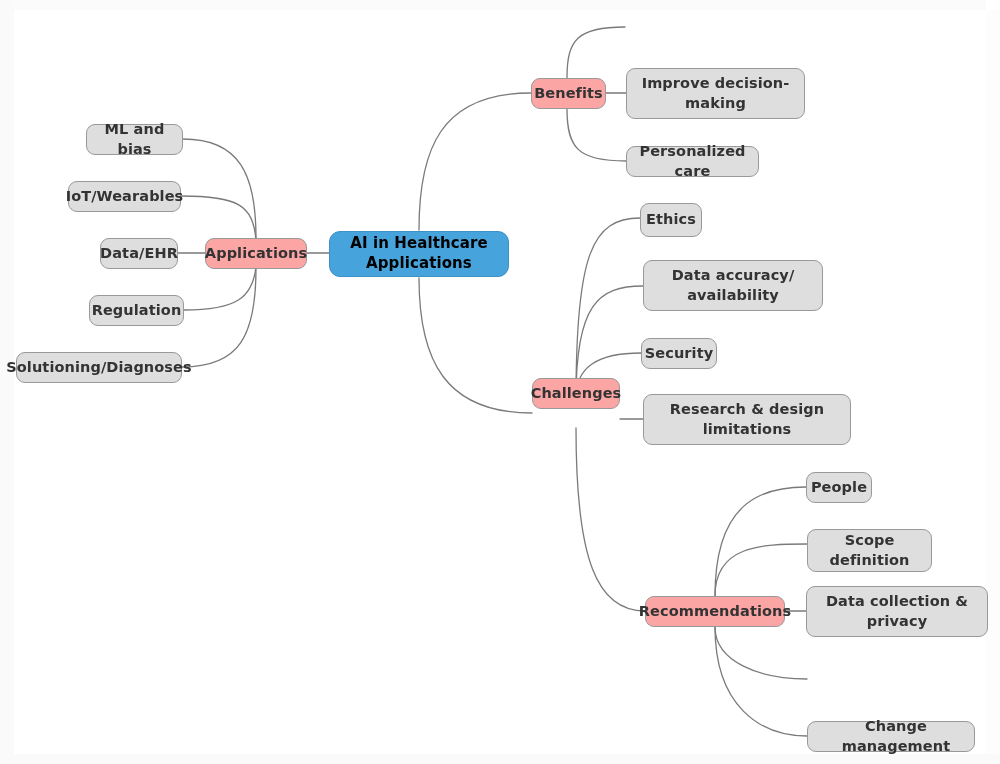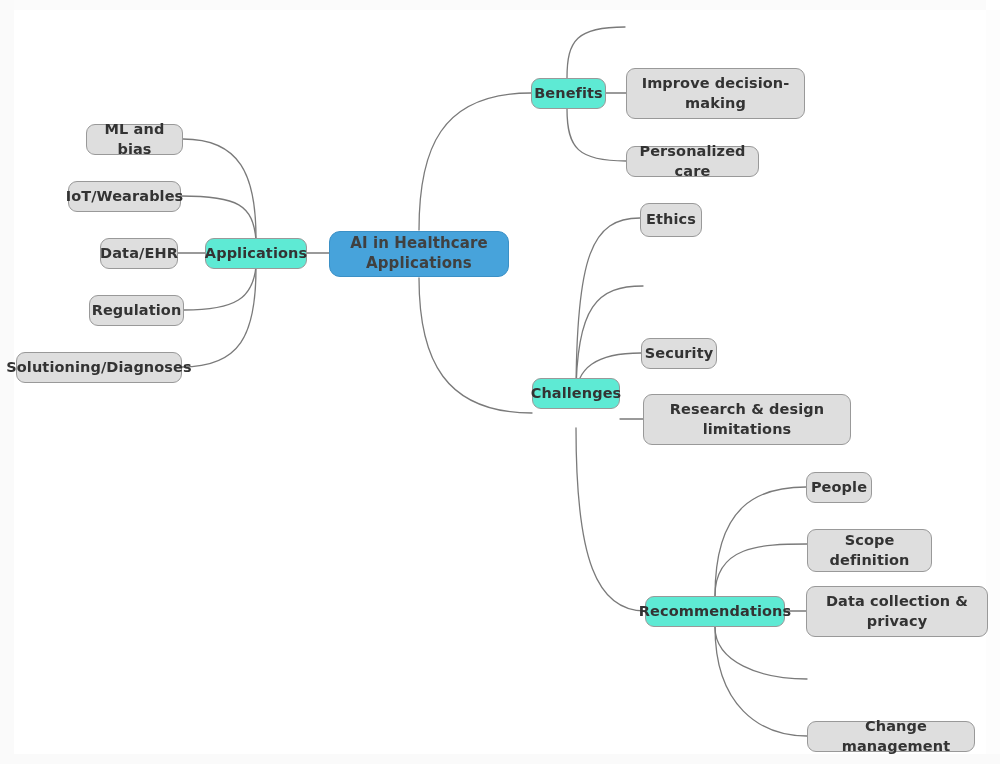--- a/index.html
+++ b/index.html
@@ -66,25 +66,25 @@
     font-size: 14.5px;
     line-height: 1.32;
     letter-spacing: 0.1px;
     padding: 2px 6px;
     white-space: pre-line;
   }
   .node.root {
     background: #47a3db;
     border: 1px solid #3b90c6;
     border-radius: 11px;
-    color: #404040;
+    color: #000000;
     font-size: 15px;
   }
   .node.branch {
-    background: #5eead4;
+    background: #fca5a5;
   }
 </style>
 </head>
 <body>
 
 <div id="canvas">
 
   <div class="frame-left"></div>
   <div class="frame-top"></div>
   <div class="frame-bottom"></div>
@@ -144,20 +144,22 @@
 
   <div class="node" style="left:626px; top:68px; width:179px; height:51px;">Improve decision-
 making</div>
 
   <div class="node" style="left:626px; top:146px; width:133px; height:31px;">Personalized care</div>
 
   <div class="node branch" style="left:532px; top:378px; width:88px; height:31px;">Challenges</div>
 
   <div class="node" style="left:640px; top:203px; width:62px; height:34px;">Ethics</div>
 
+  <div class="node" style="left:643px; top:260px; width:180px; height:51px;">Data accuracy/
+availability</div>
 
   <div class="node" style="left:641px; top:338px; width:76px; height:31px;">Security</div>
 
   <div class="node" style="left:643px; top:394px; width:208px; height:51px;">Research &amp; design
 limitations</div>
 
   <div class="node branch" style="left:645px; top:596px; width:140px; height:31px;">Recommendations</div>
 
   <div class="node" style="left:806px; top:472px; width:66px; height:31px;text-align:center;">People</div>
 

